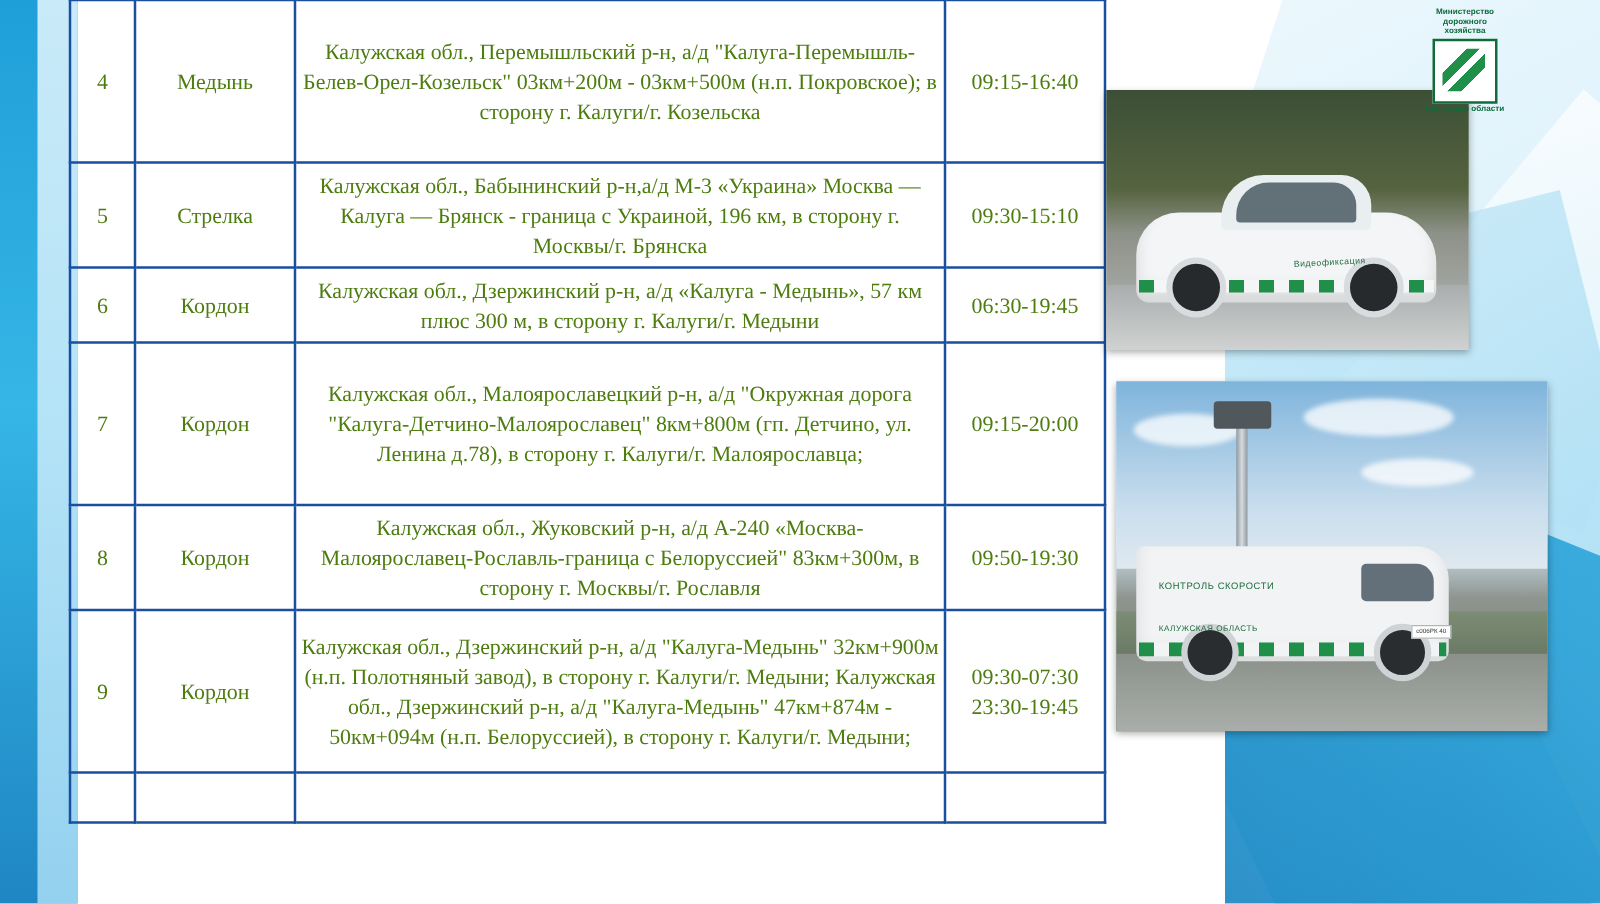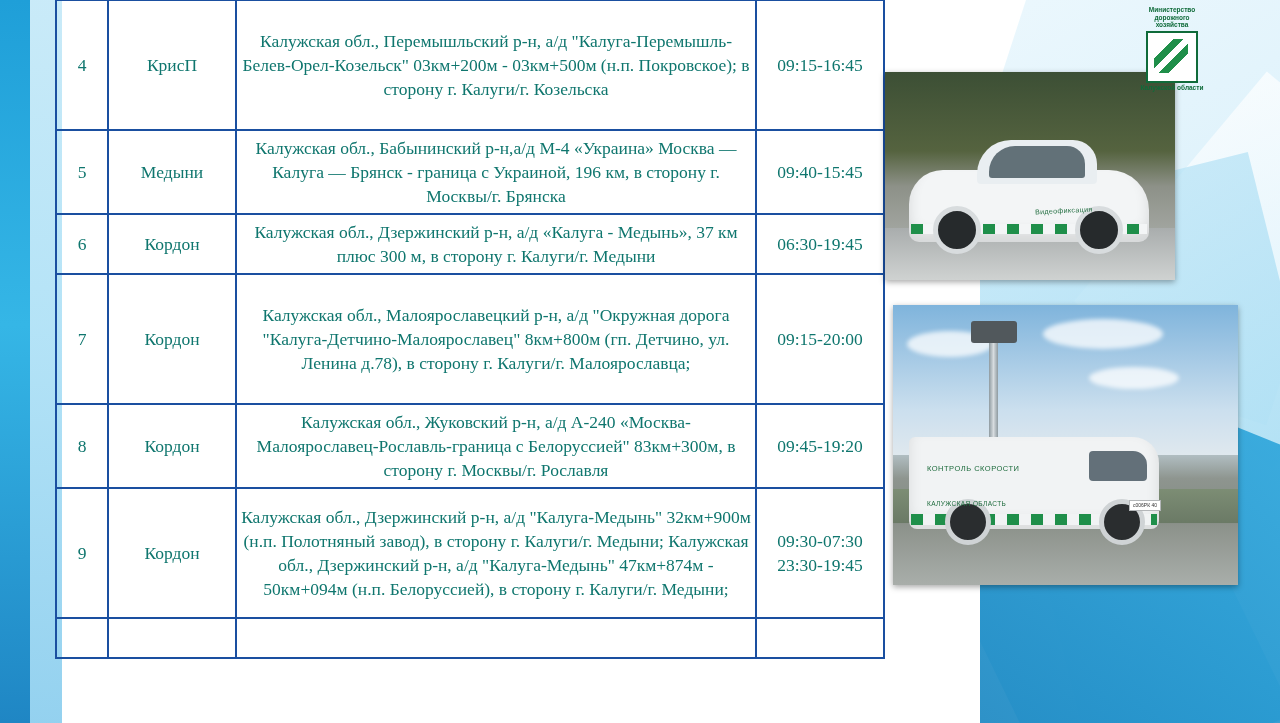--- a/index.html
+++ b/index.html
@@ -132,21 +132,21 @@
     width: 790px;
     z-index: 4;
   }
   table.schedule {
     border-collapse: collapse;
     width: 790px;
     table-layout: fixed;
   }
   table.schedule td {
     border: 2px solid #1a4fa0;
-    color: #0f766e;
+    color: #4d7c0f;
     font-size: 17.5px;
     line-height: 24px;
     text-align: center;
     vertical-align: middle;
     padding: 5px 4px;
   }
   td.col-num   { width: 42px; font-size: 19px; }
   td.col-name  { width: 118px; font-size: 19px; }
   td.col-place { width: 510px; font-size: 17px; line-height: 25px; padding: 6px 8px; }
   td.col-time  { width: 118px; font-size: 17px; line-height: 23px; }
@@ -344,56 +344,56 @@
   </div>
   <div class="logo-mark"></div>
   <div class="logo-bottom">Калужской области</div>
 </div>
 
 <div class="table-wrap">
   <table class="schedule">
     <tbody>
       <tr class="row-tall">
         <td class="col-num">4</td>
-        <td class="col-name">КрисП</td>
+        <td class="col-name">Медынь</td>
         <td class="col-place">Калужская обл., Перемышльский р-н,  а/д "Калуга-Перемышль-Белев-Орел-Козельск" 03км+200м - 03км+500м (н.п. Покровское); в сторону г. Калуги/г. Козельска</td>
         <td class="col-time">
-          <span>09:15-16:45</span>
+          <span>09:15-16:40</span>
         </td>
       </tr>
       <tr>
         <td class="col-num">5</td>
-        <td class="col-name">Медыни</td>
-        <td class="col-place">Калужская обл., Бабынинский р-н,а/д М-4 «Украина» Москва — Калуга — Брянск - граница с Украиной, 196 км, в сторону г. Москвы/г. Брянска</td>
-        <td class="col-time">
-          <span>09:40-15:45</span>
+        <td class="col-name">Стрелка</td>
+        <td class="col-place">Калужская обл., Бабынинский р-н,а/д М-3 «Украина» Москва — Калуга — Брянск - граница с Украиной, 196 км, в сторону г. Москвы/г. Брянска</td>
+        <td class="col-time">
+          <span>09:30-15:10</span>
         </td>
       </tr>
       <tr>
         <td class="col-num">6</td>
         <td class="col-name">Кордон</td>
-        <td class="col-place">Калужская обл., Дзержинский р-н, а/д «Калуга - Медынь», 37 км плюс 300 м, в сторону г. Калуги/г. Медыни</td>
+        <td class="col-place">Калужская обл., Дзержинский р-н, а/д «Калуга - Медынь», 57 км плюс 300 м, в сторону г. Калуги/г. Медыни</td>
         <td class="col-time">
           <span>06:30-19:45</span>
         </td>
       </tr>
       <tr class="row-tall">
         <td class="col-num">7</td>
         <td class="col-name">Кордон</td>
         <td class="col-place">Калужская обл., Малоярославецкий р-н, а/д "Окружная дорога "Калуга-Детчино-Малоярославец" 8км+800м (гп. Детчино, ул. Ленина д.78), в сторону г. Калуги/г. Малоярославца;</td>
         <td class="col-time">
           <span>09:15-20:00</span>
         </td>
       </tr>
       <tr>
         <td class="col-num">8</td>
         <td class="col-name">Кордон</td>
         <td class="col-place">Калужская обл., Жуковский р-н, а/д А-240 «Москва-Малоярославец-Рославль-граница с Белоруссией" 83км+300м, в сторону г. Москвы/г. Рославля</td>
         <td class="col-time">
-          <span>09:45-19:20</span>
+          <span>09:50-19:30</span>
         </td>
       </tr>
       <tr class="row-tall">
         <td class="col-num">9</td>
         <td class="col-name">Кордон</td>
         <td class="col-place">Калужская обл., Дзержинский р-н,  а/д "Калуга-Медынь" 32км+900м (н.п. Полотняный завод), в сторону г. Калуги/г. Медыни; Калужская обл., Дзержинский р-н, а/д "Калуга-Медынь" 47км+874м - 50км+094м (н.п. Белоруссией), в сторону г. Калуги/г. Медыни;</td>
         <td class="col-time">
           <span>09:30-07:30</span>
           <span>23:30-19:45</span>
         </td>

